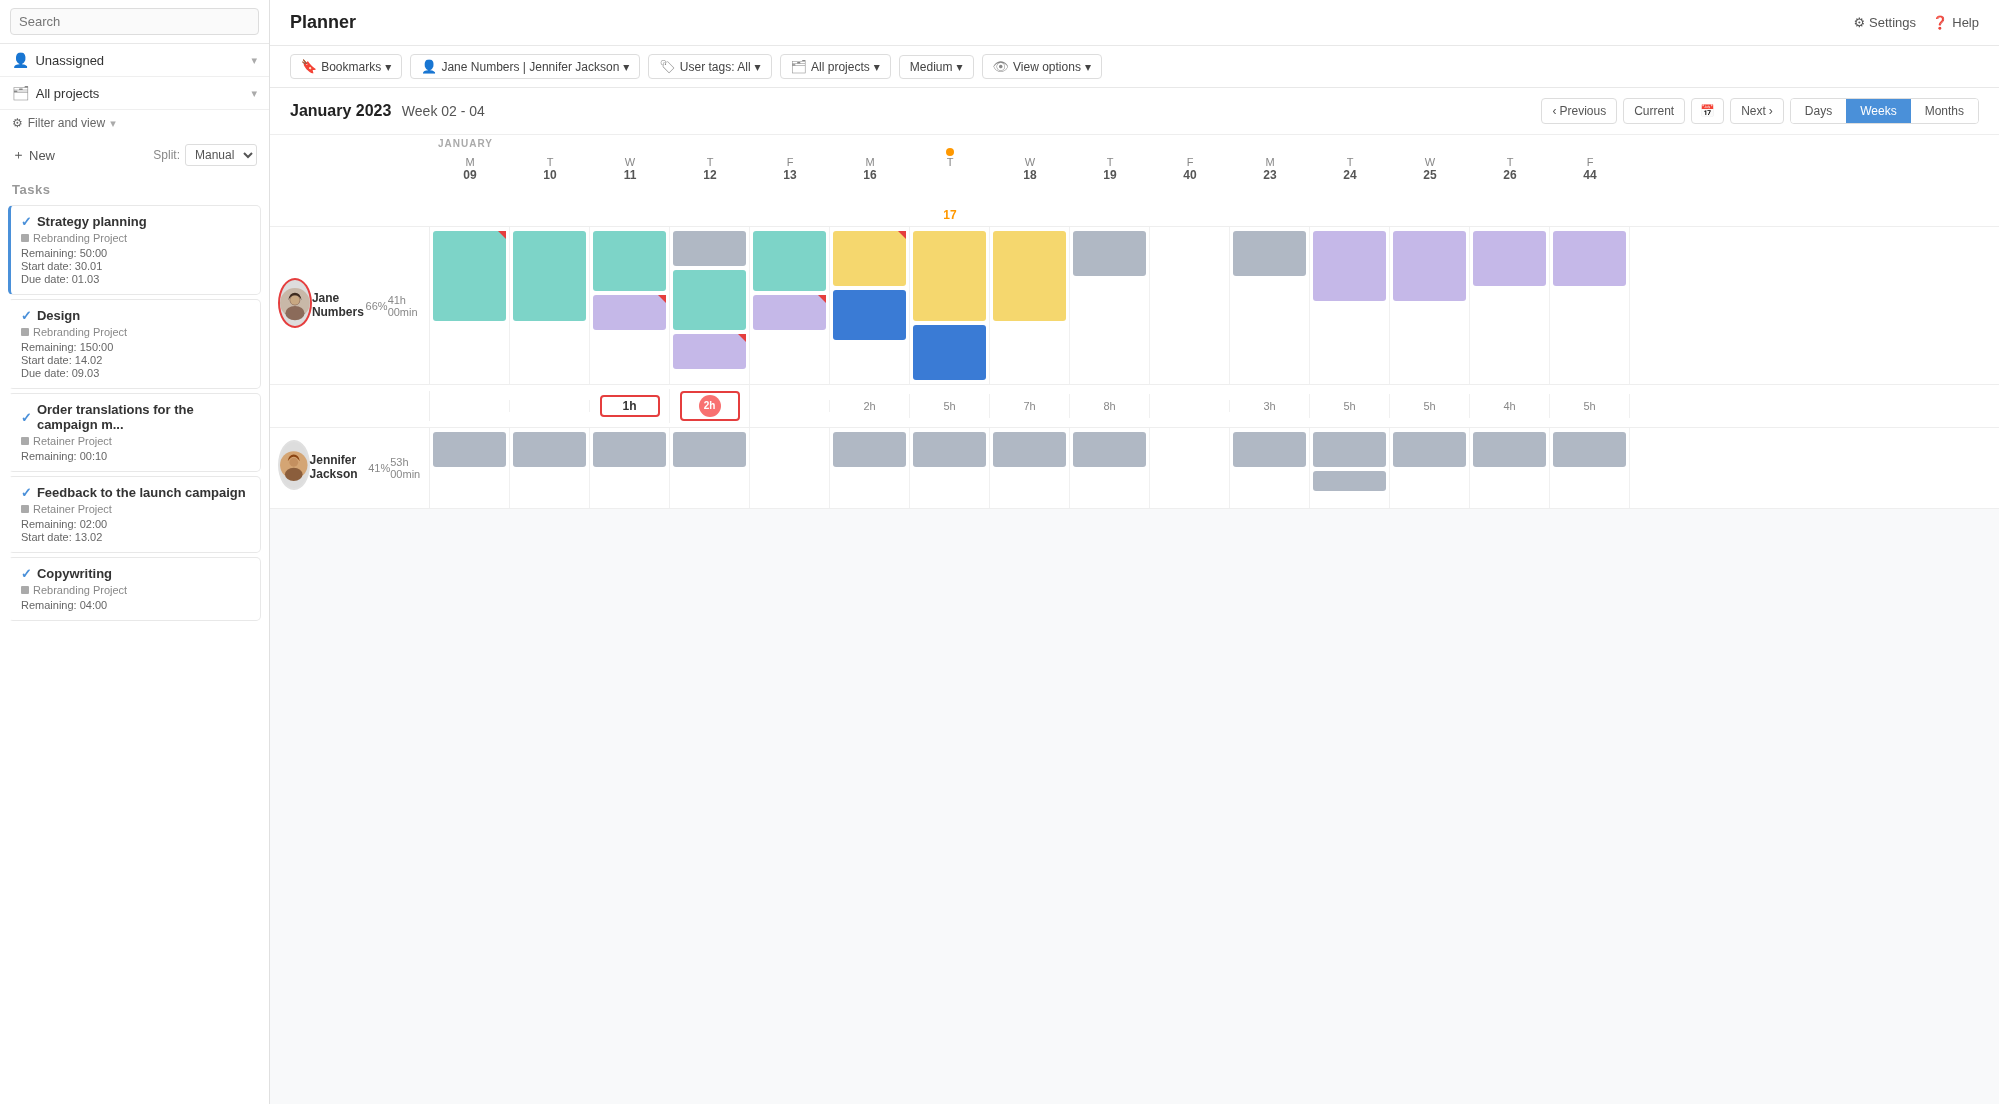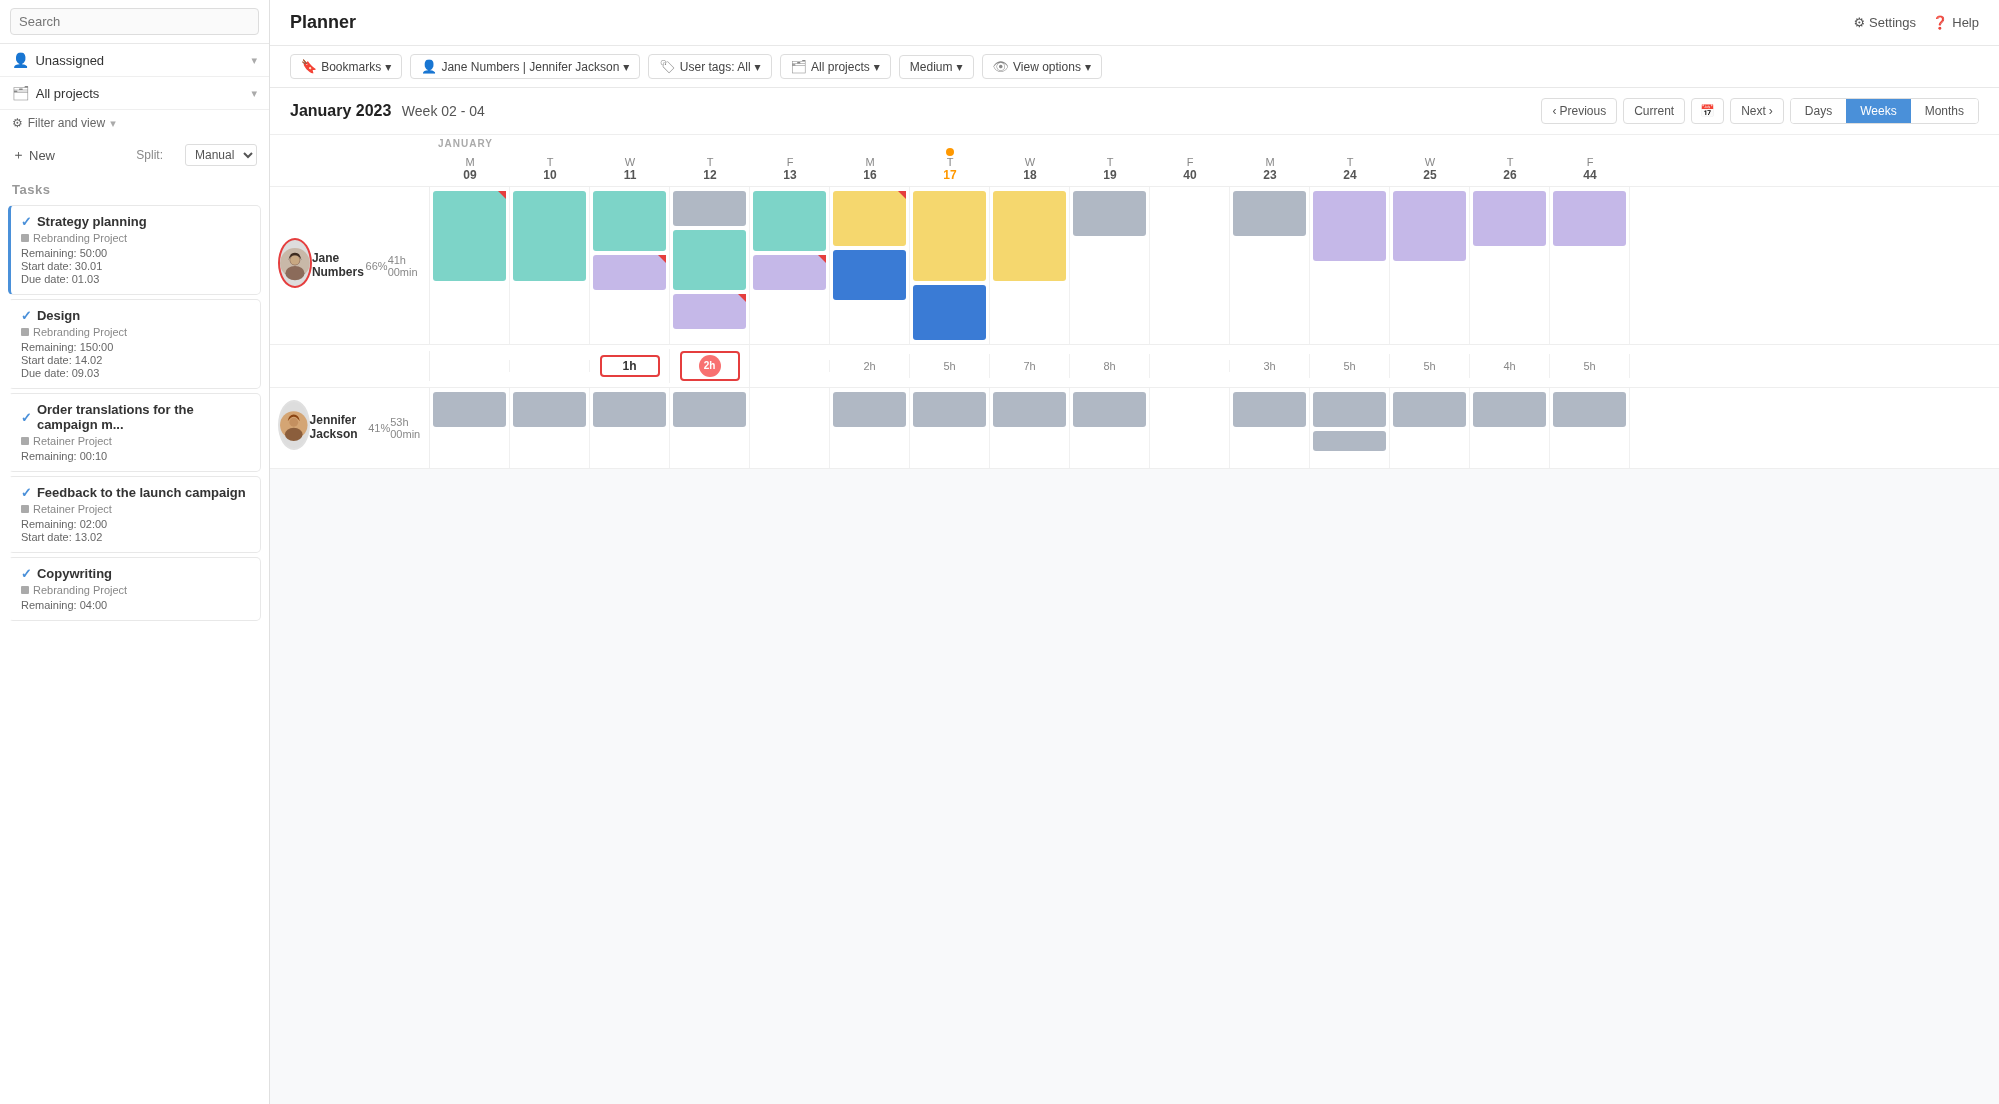--- a/index.html
+++ b/index.html
@@ -129,21 +129,21 @@
     
     .col-headers-row {
       display: flex; align-items: center; padding-left: 160px;
       background: #fff; border-bottom: 1px solid #eee; position: sticky; top: 0; z-index: 10;
     }
     .day-col {
       width: 80px; min-width: 80px; text-align: center; padding: 4px 0;
     }
     .day-col .day-name { font-size: 11px; color: #888; }
     .day-col .day-num { font-size: 12px; color: #555; font-weight: 600; }
-    .day-col.today .day-num { color: #4a90d9; }
+    .day-col.today .day-num { color: #4a90d9; margin-top: 40px; }
 
     
     .user-row {
       display: flex; align-items: stretch; border-bottom: 1px solid #eee; background: #fff;
     }
     .user-info {
       width: 160px; min-width: 160px; display: flex; flex-direction: row;
       align-items: center; justify-content: center; padding: 12px 8px;
       border-right: 1px solid #eee;
     }
@@ -241,21 +241,21 @@
     <span>⚙</span>
     <span>Filter and view</span>
     <span class="chevron">▾</span>
   </div>
 
   <div class="new-split-row">
     <button class="new-btn">
       <span>＋</span>
       <span>New</span>
     </button>
-    <div style="display:flex;align-items:center;gap:22px;">
+    <div style="display:flex;align-items:center;gap:5px;">
       <span class="split-label">Split:</span>
       <select class="split-select">
         <option>Manual</option>
       </select>
     </div>
   </div>
 
   <div class="tasks-header">Tasks</div>
 
   <div>

